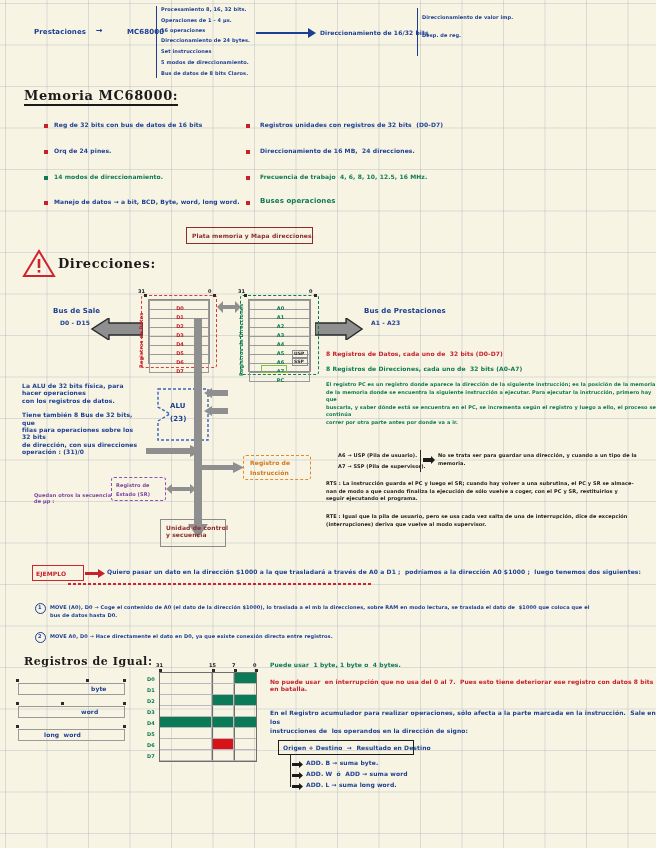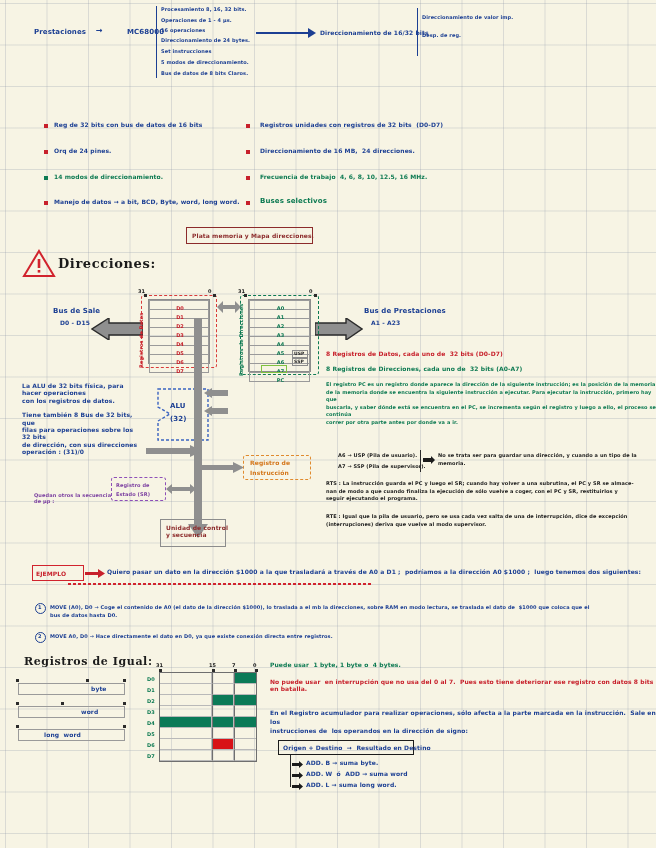--- a/index.html
+++ b/index.html
@@ -111,20 +111,21 @@
   <div style="position:absolute;left:300px;top:28px;width:0;height:0;border-left:8px solid #1c3f93;border-top:5px solid transparent;border-bottom:5px solid transparent;"></div>
 
   <div class="hw blue t6" style="left:312px;top:29px;">Direccionamiento de 16/32 bits</div>
 
   <div class="sep" style="left:409px;top:8px;width:1.2px;height:48px;background:#1c3f93;"></div>
   <div class="hw blue t5" style="left:414px;top:14px;">Direccionamiento de valor imp.</div>
   <div class="hw blue t5" style="left:414px;top:32px;">Desp. de reg.</div>
 </div>
 
 <div class="layer">
+  <div class="sect-title underline2" style="position:absolute;left:16px;top:88px;">Memoria MC68000:</div>
 
   <div class="bullet" style="left:36px;top:124px;"></div>
   <div class="hw blue t6" style="left:46px;top:121px;">Reg de 32 bits con bus de datos de 16 bits</div>
 
   <div class="bullet" style="left:36px;top:150px;"></div>
   <div class="hw blue t6" style="left:46px;top:147px;">Orq de 24 pines.</div>
 
   <div class="bullet g" style="left:36px;top:176px;"></div>
   <div class="hw green t6" style="left:46px;top:173px;">14 modos de direccionamiento.</div>
 
@@ -134,21 +135,21 @@
   <div class="bullet" style="left:238px;top:124px;"></div>
   <div class="hw blue t6" style="left:252px;top:121px;">Registros unidades con registros de 32 bits  (D0-D7)</div>
 
   <div class="bullet" style="left:238px;top:150px;"></div>
   <div class="hw blue t6" style="left:252px;top:147px;">Direccionamiento de 16 MB,  24 direcciones.</div>
 
   <div class="bullet" style="left:238px;top:176px;"></div>
   <div class="hw green t6" style="left:252px;top:173px;">Frecuencia de trabajo  4, 6, 8, 10, 12.5, 16 MHz.</div>
 
   <div class="bullet" style="left:238px;top:201px;"></div>
-  <div class="hw green t7" style="left:252px;top:197px;">Buses selectivos</div>
+  <div class="hw green t7" style="left:252px;top:197px;">Buses operaciones</div>
 
   <div class="box solid-maroon" style="left:178px;top:227px;width:127px;height:17px;"></div>
   <div class="hw maroon t6" style="left:184px;top:232px;">Plata memoria y Mapa direcciones.</div>
 </div>
 
 <div class="layer">
   <svg style="position:absolute;left:14px;top:249px;" width="34" height="29" viewBox="0 0 34 29">
     <polygon points="17,2 32,27 2,27" fill="none" stroke="#d1232d" stroke-width="2"></polygon>
     <rect x="15.7" y="10" width="2.6" height="9" fill="#d1232d"></rect>
     <rect x="15.7" y="21" width="2.6" height="2.6" fill="#d1232d"></rect>
@@ -286,21 +287,21 @@
   <div class="hw green t5" style="left:230px;top:376px;transform:rotate(-90deg);transform-origin:left top;width:80px;">Registros de Direcciones</div>
 
   <svg style="position:absolute;left:209px;top:300px;" width="24" height="14" viewBox="0 0 24 14">
     <polygon points="0,7 6,1 6,5 18,5 18,1 24,7 18,13 18,9 6,9 6,13" fill="#8f8f8f"></polygon>
   </svg>
 
   <svg style="position:absolute;left:148px;top:387px;" width="54" height="55" viewBox="0 0 54 55">
     <polygon points="2,2 52,2 52,53 2,53 2,34 14,27 2,20" fill="none" stroke="#3a63c0" stroke-width="1.4" stroke-dasharray="3,2"></polygon>
   </svg>
   <div class="hw blue t7" style="left:162px;top:402px;">ALU</div>
-  <div class="hw blue t7" style="left:162px;top:415px;">(32)</div>
+  <div class="hw blue t7" style="left:162px;top:415px;">(23)</div>
 
   <div class="arrowbar" style="left:186px;top:318px;width:8px;height:210px;"></div>
   <svg style="position:absolute;left:180px;top:522px;" width="20" height="16" viewBox="0 0 20 16">
     <polygon points="10,16 0,2 20,2" fill="#8f8f8f"></polygon>
   </svg>
 
   <svg style="position:absolute;left:196px;top:388px;" width="24" height="10" viewBox="0 0 24 10">
     <polygon points="24,2 8,2 8,0 0,5 8,10 8,8 24,8" fill="#8f8f8f"></polygon>
   </svg>
   <svg style="position:absolute;left:196px;top:406px;" width="24" height="10" viewBox="0 0 24 10">

